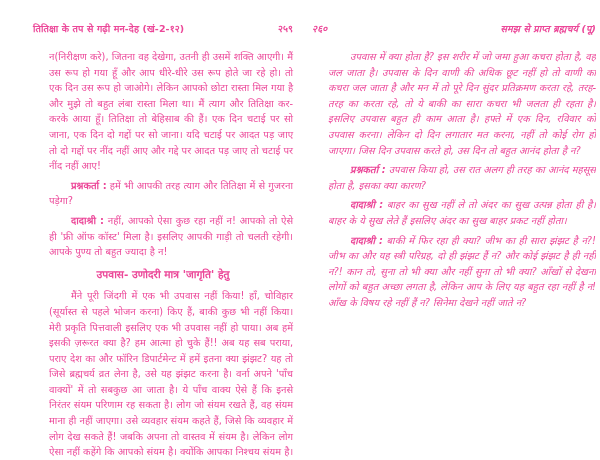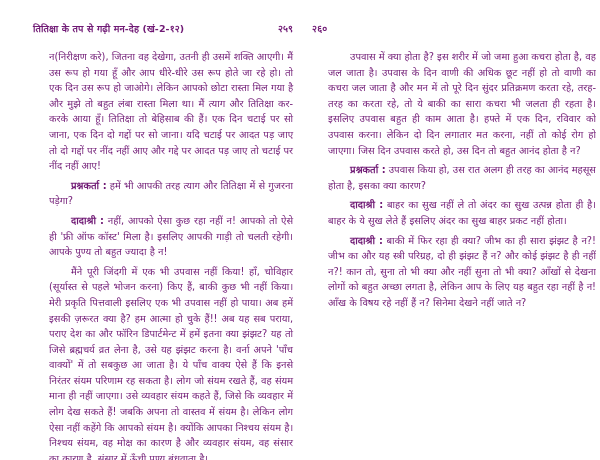--- a/index.html
+++ b/index.html
@@ -7,30 +7,30 @@
     padding: 0;
     background: #ffffff;
     font-family: "DejaVu Sans", "Liberation Serif", sans-serif;
   }
   .spread {
     width: 596px;
     height: 460px;
     background: #ffffff;
     display: flex;
     overflow: hidden;
-    color: #701a75;
+    color: #ec4899;
   }
   .page {
     box-sizing: border-box;
     width: 300px;
     height: 460px;
     padding-top: 22px;
   }
   .page.left  { padding-left: 33px; padding-right: 5px; }
-  .page.right { padding-left: 14px; padding-right: 0; }
+  .page.right { padding-left: 14px; padding-right: 0; font-style: italic; }
   .running-header {
     display: flex;
     justify-content: space-between;
     align-items: baseline;
     font-size: 9.5px;
     font-weight: 600;
     letter-spacing: 0.1px;
     margin-bottom: 14px;
   }
   .running-header .page-number { font-weight: 600; text-align: right; }
@@ -66,27 +66,29 @@
     <div class="body-text">
       <p class="para no-indent">न(निरीक्षण करे), जितना वह देखेगा, उतनी ही उसमें शक्ति आएगी। मैं उस रूप हो गया हूँ और आप धीरे-धीरे उस रूप होते जा रहे हो। तो एक दिन उस रूप हो जाओगे। लेकिन आपको छोटा रास्ता मिल गया है और मुझे तो बहुत लंबा रास्ता मिला था। मैं त्याग और तितिक्षा कर-करके आया हूँ। तितिक्षा तो बेहिसाब की हैं। एक दिन चटाई पर सो जाना, एक दिन दो गद्दों पर सो जाना। यदि चटाई पर आदत पड़ जाए तो दो गद्दों पर नींद नहीं आए और गद्दे पर आदत पड़ जाए तो चटाई पर नींद नहीं आए!</p>
       <p class="para">
         <span class="speaker">प्रश्नकर्ता :</span>
         <span>हमें भी आपकी तरह त्याग और तितिक्षा में से गुजरना पड़ेगा?</span>
       </p>
       <p class="para">
         <span class="speaker">दादाश्री :</span>
         <span>नहीं, आपको ऐसा कुछ रहा नहीं न! आपको तो ऐसे ही 'फ्री ऑफ कॉस्ट' मिला है। इसलिए आपकी गाड़ी तो चलती रहेगी। आपके पुण्य तो बहुत ज्यादा है न!</span>
       </p>
+      <p class="para section-heading">उपवास- उणोदरी मात्र 'जागृति' हेतु</p>
       <p class="para">मैंने पूरी जिंदगी में एक भी उपवास नहीं किया! हाँ, चोविहार (सूर्यास्त से पहले भोजन करना) किए हैं, बाकी कुछ भी नहीं किया। मेरी प्रकृति पित्तवाली इसलिए एक भी उपवास नहीं हो पाया। अब हमें इसकी ज़रूरत क्या है? हम आत्मा हो चुके हैं!! अब यह सब पराया, पराए देश का और फॉरिन डिपार्टमेन्ट में हमें इतना क्या झंझट? यह तो जिसे ब्रह्मचर्य व्रत लेना है, उसे यह झंझट करना है। वर्ना अपने 'पाँच वाक्यों' में तो सबकुछ आ जाता है। ये पाँच वाक्य ऐसे हैं कि इनसे निरंतर संयम परिणाम रह सकता है। लोग जो संयम रखते हैं, वह संयम माना ही नहीं जाएगा। उसे व्यवहार संयम कहते हैं, जिसे कि व्यवहार में लोग देख सकते हैं! जबकि अपना तो वास्तव में संयम है। लेकिन लोग ऐसा नहीं कहेंगे कि आपको संयम है। क्योंकि आपका निश्चय संयम है। निश्चय संयम, वह मोक्ष का कारण है और व्यवहार संयम, वह संसार का कारण है, संसार में ऊँची पुण्य बंधवाता है।</p>
     </div>
   </div>
 
   <div class="page right">
     <div class="running-header">
       <span class="page-number">२६०</span>
+      <span class="chapter-title">समझ से प्राप्त ब्रह्मचर्य (पू)</span>
     </div>
     <div class="body-text">
       <p class="para">उपवास में क्या होता है? इस शरीर में जो जमा हुआ कचरा होता है, वह जल जाता है। उपवास के दिन वाणी की अधिक छूट नहीं हो तो वाणी का कचरा जल जाता है और मन में तो पूरे दिन सुंदर प्रतिक्रमण करता रहे, तरह-तरह का करता रहे, तो ये बाकी का सारा कचरा भी जलता ही रहता है। इसलिए उपवास बहुत ही काम आता है। हफ्ते में एक दिन, रविवार को उपवास करना। लेकिन दो दिन लगातार मत करना, नहीं तो कोई रोग हो जाएगा। जिस दिन उपवास करते हो, उस दिन तो बहुत आनंद होता है न?</p>
       <p class="para">
         <span class="speaker">प्रश्नकर्ता :</span>
         <span>उपवास किया हो, उस रात अलग ही तरह का आनंद महसूस होता है, इसका क्या कारण?</span>
       </p>
       <p class="para">
         <span class="speaker">दादाश्री :</span>
         <span>बाहर का सुख नहीं ले तो अंदर का सुख उत्पन्न होता ही है। बाहर के ये सुख लेते हैं इसलिए अंदर का सुख बाहर प्रकट नहीं होता।</span>

